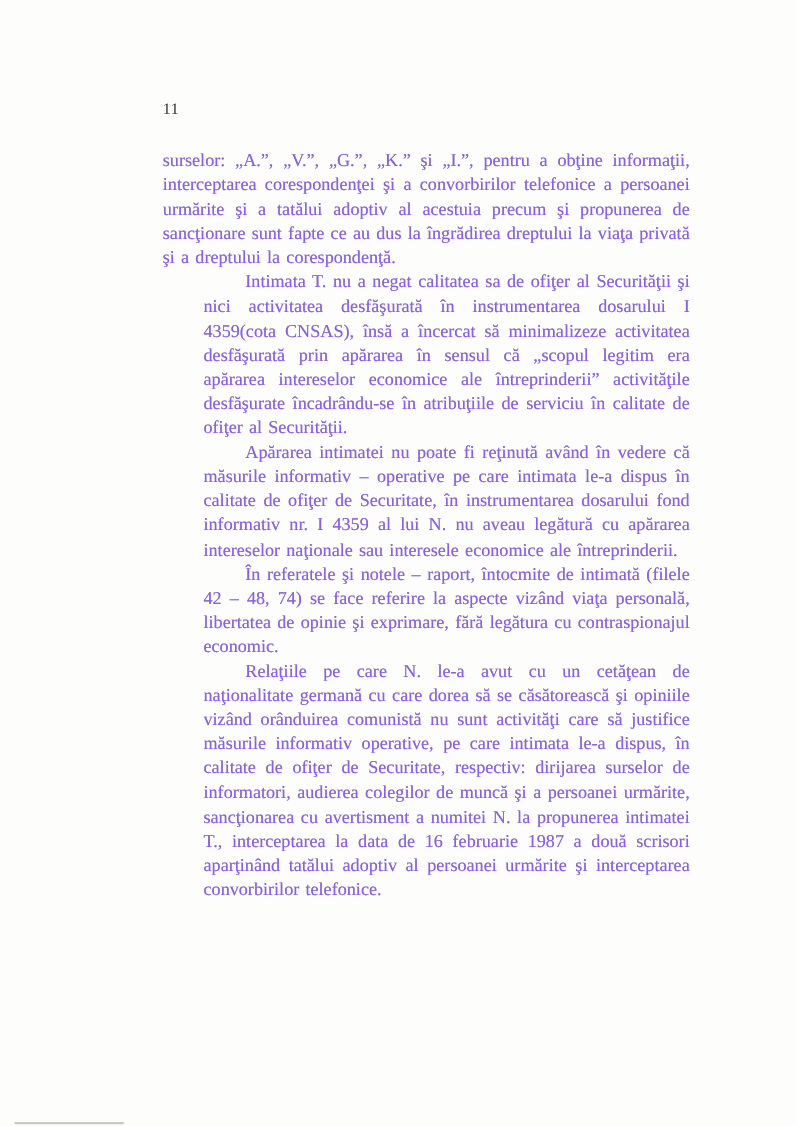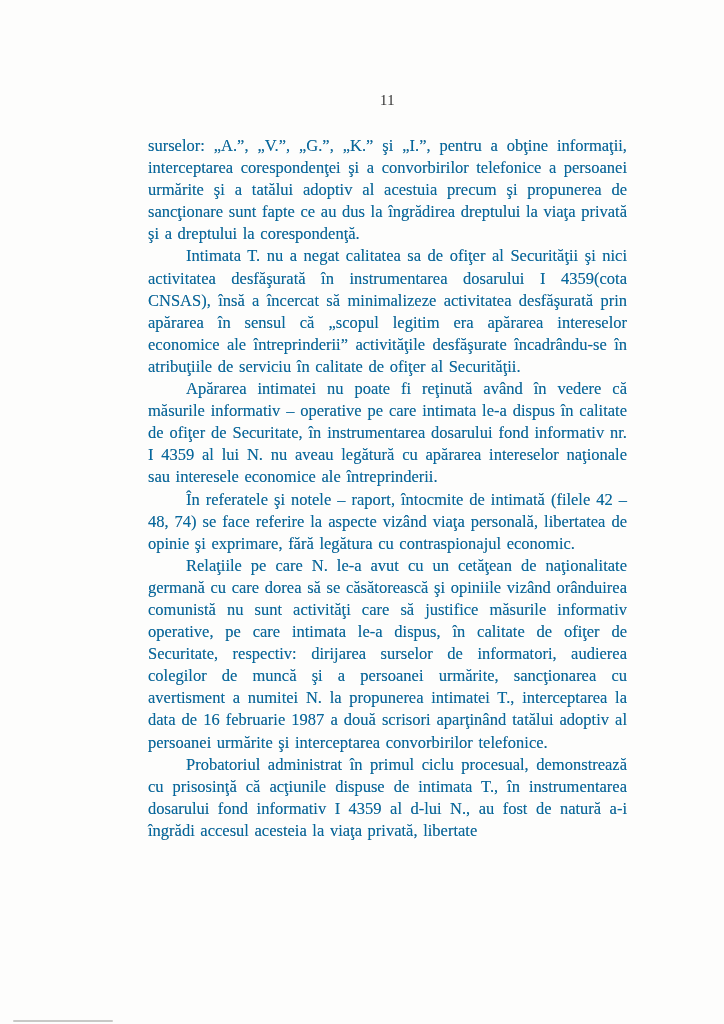--- a/index.html
+++ b/index.html
@@ -18,21 +18,21 @@
     height: 1024px;
     background: #fdfdfc;
     overflow: hidden;
     font-family: "Liberation Serif", "DejaVu Serif", serif;
   }
   .page-number {
     position: absolute;
     top: 92px;
     left: 148px;
     width: 479px;
-    text-align: center;
+    text-align: left;
     font-size: 14.5px;
     color: #2e2e2e;
     letter-spacing: 0.5px;
   }
   .text-block {
     position: absolute;
     left: 148px;
     top: 135px;
     width: 479px;
     font-size: 16.5px;
@@ -43,40 +43,40 @@
   }
   .para {
     margin: 0;
     padding: 0;
     text-indent: 0;
     
     text-shadow: 0 0 0.3px rgba(40,40,40,0.4);
   }
   .para.indent {
     text-indent: 38px;
+    margin-left: 37px;
   }
   .scan-artifact-line {
     position: absolute;
     left: 13px;
     top: 1020px;
     width: 100px;
     height: 2px;
     background: #c8c8c6;
     border-radius: 1px;
   }
 </style>
 </head>
 <body>
 
 <div class="page" style="background: rgb(253, 253, 252);">
   <div class="page-number">11</div>
 
-  <div class="text-block" id="text-block" style="color: #0369a1;">
+  <div class="text-block" id="text-block" style="color: #8b5cf6;">
       <p class="para">surselor: „A.”, „V.”, „G.”, „K.” şi „I.”, pentru a obţine informaţii, interceptarea corespondenţei şi a convorbirilor telefonice a persoanei urmărite şi a tatălui adoptiv al acestuia precum şi propunerea de sancţionare sunt fapte ce au dus la îngrădirea dreptului la viaţa privată şi a dreptului la corespondenţă.</p>
       <p class="para indent">Intimata T. nu a negat calitatea sa de ofiţer al Securităţii şi nici activitatea desfăşurată în instrumentarea dosarului I 4359(cota CNSAS), însă a încercat să minimalizeze activitatea desfăşurată prin apărarea în sensul că „scopul legitim era apărarea intereselor economice ale întreprinderii” activităţile desfăşurate încadrându-se în atribuţiile de serviciu în calitate de ofiţer al Securităţii.</p>
       <p class="para indent">Apărarea intimatei nu poate fi reţinută având în vedere că măsurile informativ – operative pe care intimata le-a dispus în calitate de ofiţer de Securitate, în instrumentarea dosarului fond informativ nr. I 4359 al lui N. nu aveau legătură cu apărarea intereselor naţionale sau interesele economice ale întreprinderii.</p>
       <p class="para indent">În referatele şi notele – raport, întocmite de intimată (filele 42 – 48, 74) se face referire la aspecte vizând viaţa personală, libertatea de opinie şi exprimare, fără legătura cu contraspionajul economic.</p>
       <p class="para indent">Relaţiile pe care N. le-a avut cu un cetăţean de naţionalitate germană cu care dorea să se căsătorească şi opiniile vizând orânduirea comunistă nu sunt activităţi care să justifice măsurile informativ operative, pe care intimata le-a dispus, în calitate de ofiţer de Securitate, respectiv: dirijarea surselor de informatori, audierea colegilor de muncă şi a persoanei urmărite, sancţionarea cu avertisment a numitei N. la propunerea intimatei T., interceptarea la data de 16 februarie 1987 a două scrisori aparţinând tatălui adoptiv al persoanei urmărite şi interceptarea convorbirilor telefonice.</p>
-      <p class="para indent">Probatoriul administrat în primul ciclu procesual, demonstrează cu prisosinţă că acţiunile dispuse de intimata T., în instrumentarea dosarului fond informativ I 4359 al d-lui N., au fost de natură a-i îngrădi accesul acesteia la viaţa privată, libertate</p>
     </div>
 
   <div class="scan-artifact-line" style="background: rgb(200, 200, 198);"></div>
 </div>
 
 </body></html>

